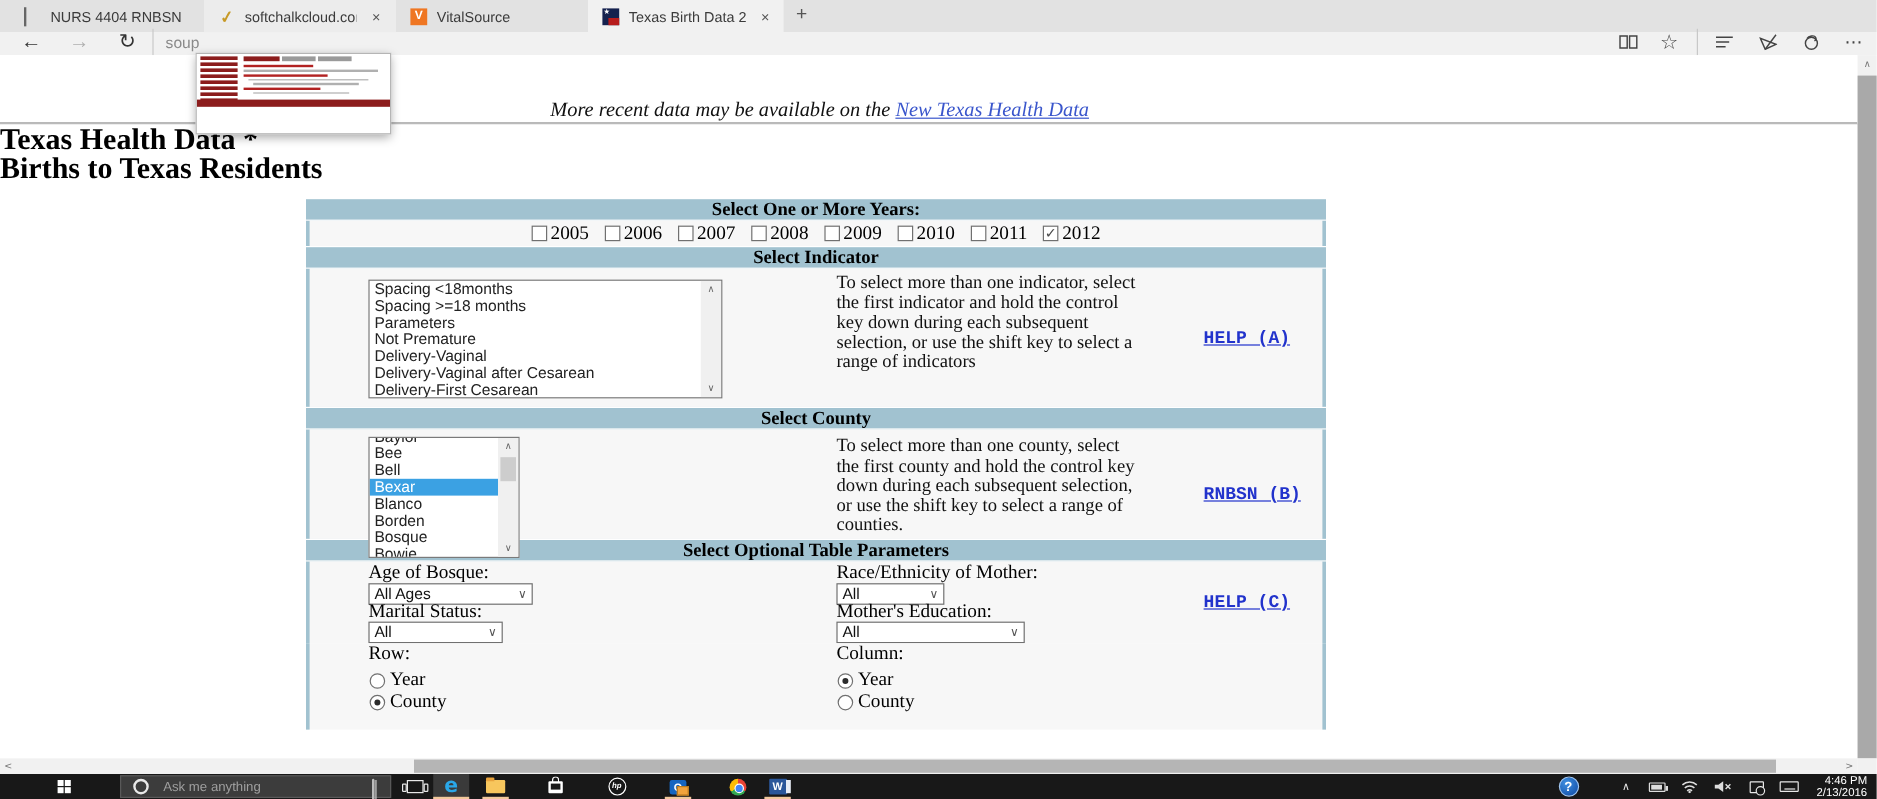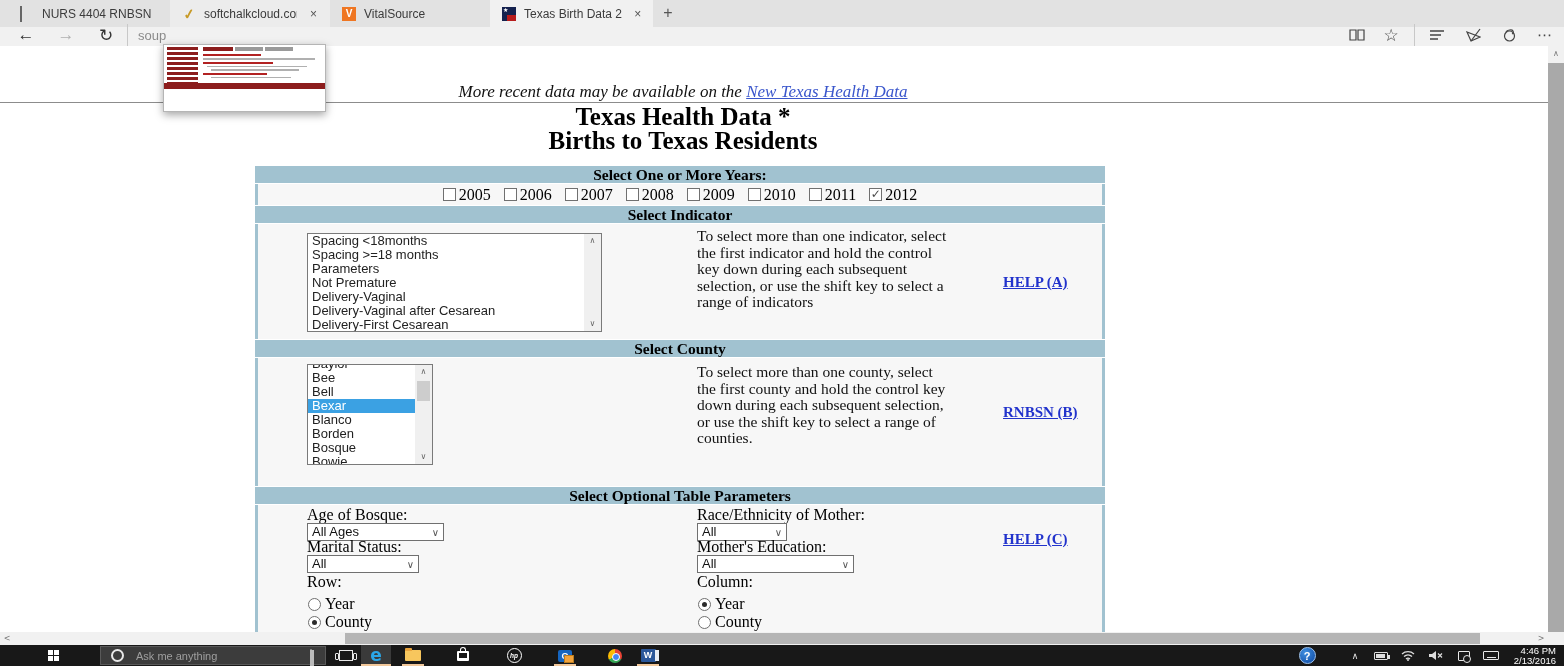--- a/index.html
+++ b/index.html
@@ -41,40 +41,40 @@
   .pv-tabs i:first-child { background:#8c1d1d; width:30px; }
   .pv-line { height:2px; margin-bottom:2px; background:#b0b0b0; }
   .pv-line.red { background:#b22222; }
   .pv-band { position:absolute; left:0; right:0; top:38px; height:6px; background:#8c1d1d; }
 
   
   .page { position:absolute; left:0; top:46px; width:1548px; height:586px; background:#fff; overflow:hidden; font-family:"Liberation Serif", serif; }
   .notice { position:absolute; top:36px; width:1366px; text-align:center; font-style:italic; font-size:17px; color:#111; }
   .notice a { color:#3a56cc; text-decoration:underline; }
   .frame-divider { position:absolute; left:0; top:56px; width:1548px; height:2px; background:#8c8c8c; border-bottom:1px solid #fff; }
-  .headings { position:absolute; top:59px; width:1366px; text-align:center; font-weight:bold; font-size:25px; line-height:24px; color:#000; }
+  .headings { position:absolute; top:59px; width:1366px; text-align:left; font-weight:bold; font-size:25px; line-height:24px; color:#000; }
 
   .bigtable { position:absolute; left:255px; top:119px; width:850px; }
   .thead { height:19px; background:var(--header-bg,#a1c2d0); text-align:center; font-weight:bold; font-size:15.5px; line-height:18px; border-top:1px solid #fff; border-bottom:1px solid #fff; }
   .tbody { position:relative; background:#f7f7f7; border-left:3px solid var(--header-bg,#a1c2d0); border-right:3px solid var(--header-bg,#a1c2d0); }
 
   .years-row { height:21px; display:flex; align-items:center; justify-content:center; gap:13px; }
   .yr { display:flex; align-items:center; font-size:16px; }
   .cb { position:relative; width:13px; height:13px; border:1px solid #707070; background:#fff; margin-right:3px; font-family:"DejaVu Sans",sans-serif; font-size:12px; line-height:11px; color:#4a4a4a; text-align:center; }
 
   .lb { position:absolute; background:#fff; border:1px solid #7a7a7a; overflow:hidden; font-family:"Liberation Sans",sans-serif; font-size:13px; }
   .lb-inner { position:absolute; left:0; top:0; right:17px; }
   .lbi { height:14px; line-height:14px; padding-left:4px; white-space:nowrap; color:#222; }
   .lbi.sel { background:var(--selection-blue,#3ba1e3); color:#fff; }
   .lb-sb { position:absolute; right:0; top:0; bottom:0; width:17px; background:#f0f0f0; }
   .lb-sb .ar { position:absolute; left:0; width:17px; height:14px; color:#666; font-size:8px; text-align:center; line-height:14px; font-family:"DejaVu Sans",sans-serif; }
   .lb-sb .thumb { position:absolute; left:2px; width:13px; background:#cdcdcd; }
 
   .helptext { position:absolute; left:439px; width:254px; font-size:15.5px; line-height:16.5px; color:#111; }
-  .helplink { position:absolute; left:745px; font-weight:bold; font-size:15px; color:var(--help-link,#2233cc); text-decoration:underline; }
+  .helplink { position:absolute; left:745px; font-weight:bold; font-size:15px; color:var(--help-link,#2233cc); text-decoration:underline;font-family:Liberation Mono, monospace; }
 
   .flabel { position:absolute; font-size:16px; color:#000; }
   .fselect { position:absolute; height:18px; background:#fff; border:1px solid #707070; font-family:"Liberation Sans",sans-serif; font-size:13px; line-height:16px; padding-left:4px; color:#111; }
   .fselect .chev { position:absolute; right:4px; top:1px; color:#555; font-size:10px; font-family:"DejaVu Sans",sans-serif; }
 
   .radio-col { position:absolute; top:0; }
   .rchead { font-size:16px; margin-bottom:4px; }
   .radio-row { display:flex; align-items:center; height:18px; margin-left:1px; }
   .rb { width:13px; height:13px; border:1px solid #707070; border-radius:50%; background:#fff; position:relative; margin-right:4px; }
   .rb.on::after { content:""; position:absolute; left:3px; top:3px; width:5px; height:5px; border-radius:50%; background:#2b2b2b; }
@@ -253,21 +253,21 @@
           <div class="lb-sb">
             <div class="ar" style="top:0;">∧</div>
             <div class="ar" style="bottom:0;">∨</div>
           </div>
         </div>
         <div class="helptext" style="top:4px;">To select more than one indicator, select the first indicator and hold the control key down during each subsequent selection, or use the shift key to select a range of indicators</div>
         <a class="helplink" style="top:50px;" href="#">HELP (A)</a>
       </div>
 
       <div class="thead">Select County</div>
-      <div class="tbody" style="height:128px;">
+      <div class="tbody" style="height:91px;">
         <div class="lb" style="left:49px;top:6px;width:126px;height:101px;">
           <div class="lb-inner" style="top:-8px;">
               <div class="lbi">Baylor</div>
               <div class="lbi">Bee</div>
               <div class="lbi">Bell</div>
               <div class="lbi sel">Bexar</div>
               <div class="lbi">Blanco</div>
               <div class="lbi">Borden</div>
               <div class="lbi">Bosque</div>
               <div class="lbi">Bowie</div>

